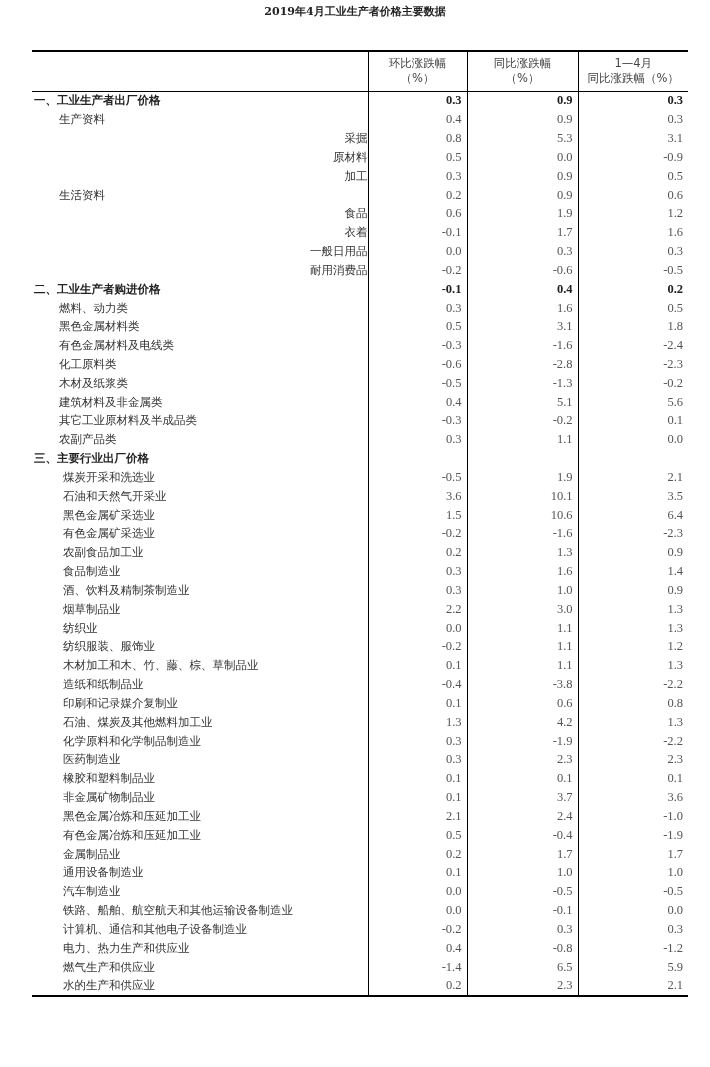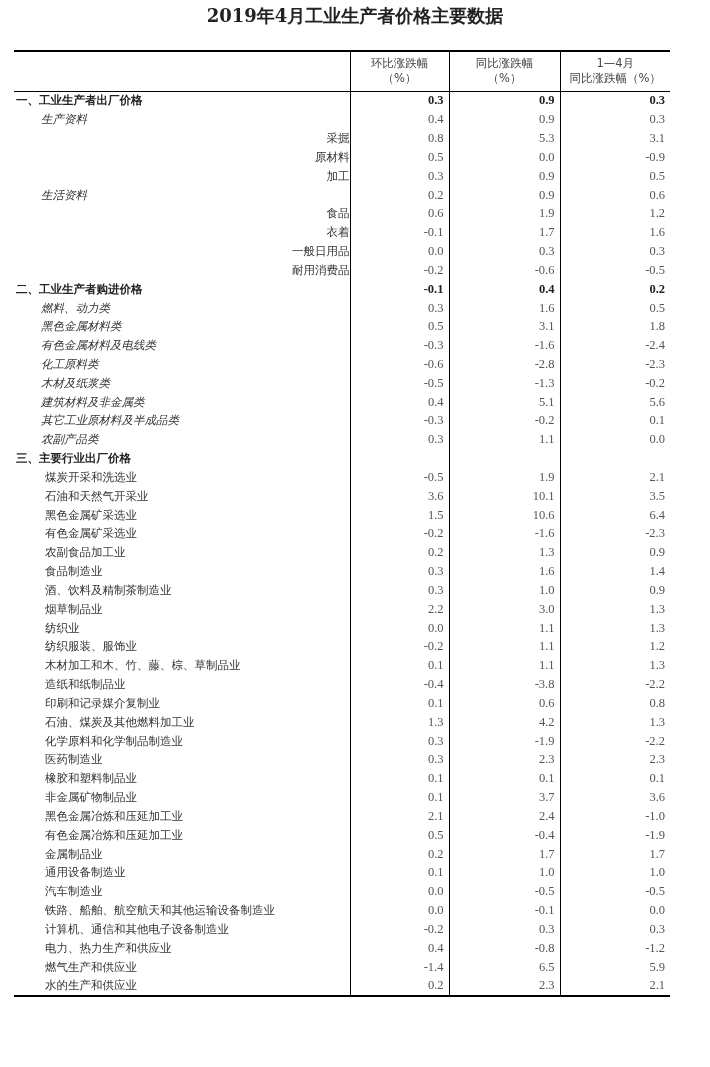--- a/index.html
+++ b/index.html
@@ -1,37 +1,37 @@
 <!DOCTYPE html>
 <html><head>
 <meta charset="utf-8">
 <style>
   html, body { margin:0; padding:0; background:#ffffff; }
   body { width:710px; height:1067px; position:relative; overflow:hidden;
          font-family: "DejaVu Sans", "Liberation Sans", sans-serif; color:#333; }
   .title { position:absolute; top:4px; left:0; width:710px; text-align:center;
            font-family: "DejaVu Serif", "Liberation Serif", serif; font-weight:bold;
-           font-size:18px; color:#222; }
-  table { position:absolute; top:50px; left:14px; width:656px; border-collapse:collapse;
+           font-size:11px; color:#222; }
+  table { position:absolute; top:50px; left:32px; width:656px; border-collapse:collapse;
           table-layout:fixed; }
   col.c0 { width:336px; } col.c1 { width:99px; } col.c2 { width:111px; } col.c3 { width:110px; }
   thead tr { height:40px; }
   thead { border-top:2px solid #000; }
   th { font-weight:normal; font-size:11.5px; color:#444; line-height:15px;
        border-bottom:1px solid #000; padding:0; vertical-align:middle; text-align:center; }
   th.c0 { border-right:1px solid #000; }
   th.c1, th.c2 { border-right:1px solid #000; }
   td { height:18.83px; padding:0; font-size:11.5px; white-space:nowrap; }
   td.lbl { border-right:1px solid #000; color:#333; }
   td.num { font-family:"Liberation Serif", "DejaVu Serif", serif; font-size:12.5px;
            text-align:right; padding-right:5px; color:#555; }
   td.n1, td.n2 { border-right:1px solid #000; }
   tr.sec td.lbl { font-weight:bold; color:#222; padding-left:2px; }
   tr.sec td.num { font-weight:bold; color:#222; }
-  tr.l1 td.lbl { padding-left:27px;font-style:italic; }
+  tr.l1 td.lbl { padding-left:27px; }
   tr.l2 td.lbl { padding-left:40px;text-align:right; }
   tr.l3 td.lbl { padding-left:31px; }
   tbody tr:last-child td { border-bottom:2px solid #000; }
 </style>
 </head>
 <body>
 
 <div class="title">2019年4月工业生产者价格主要数据</div>
 
 <table>

